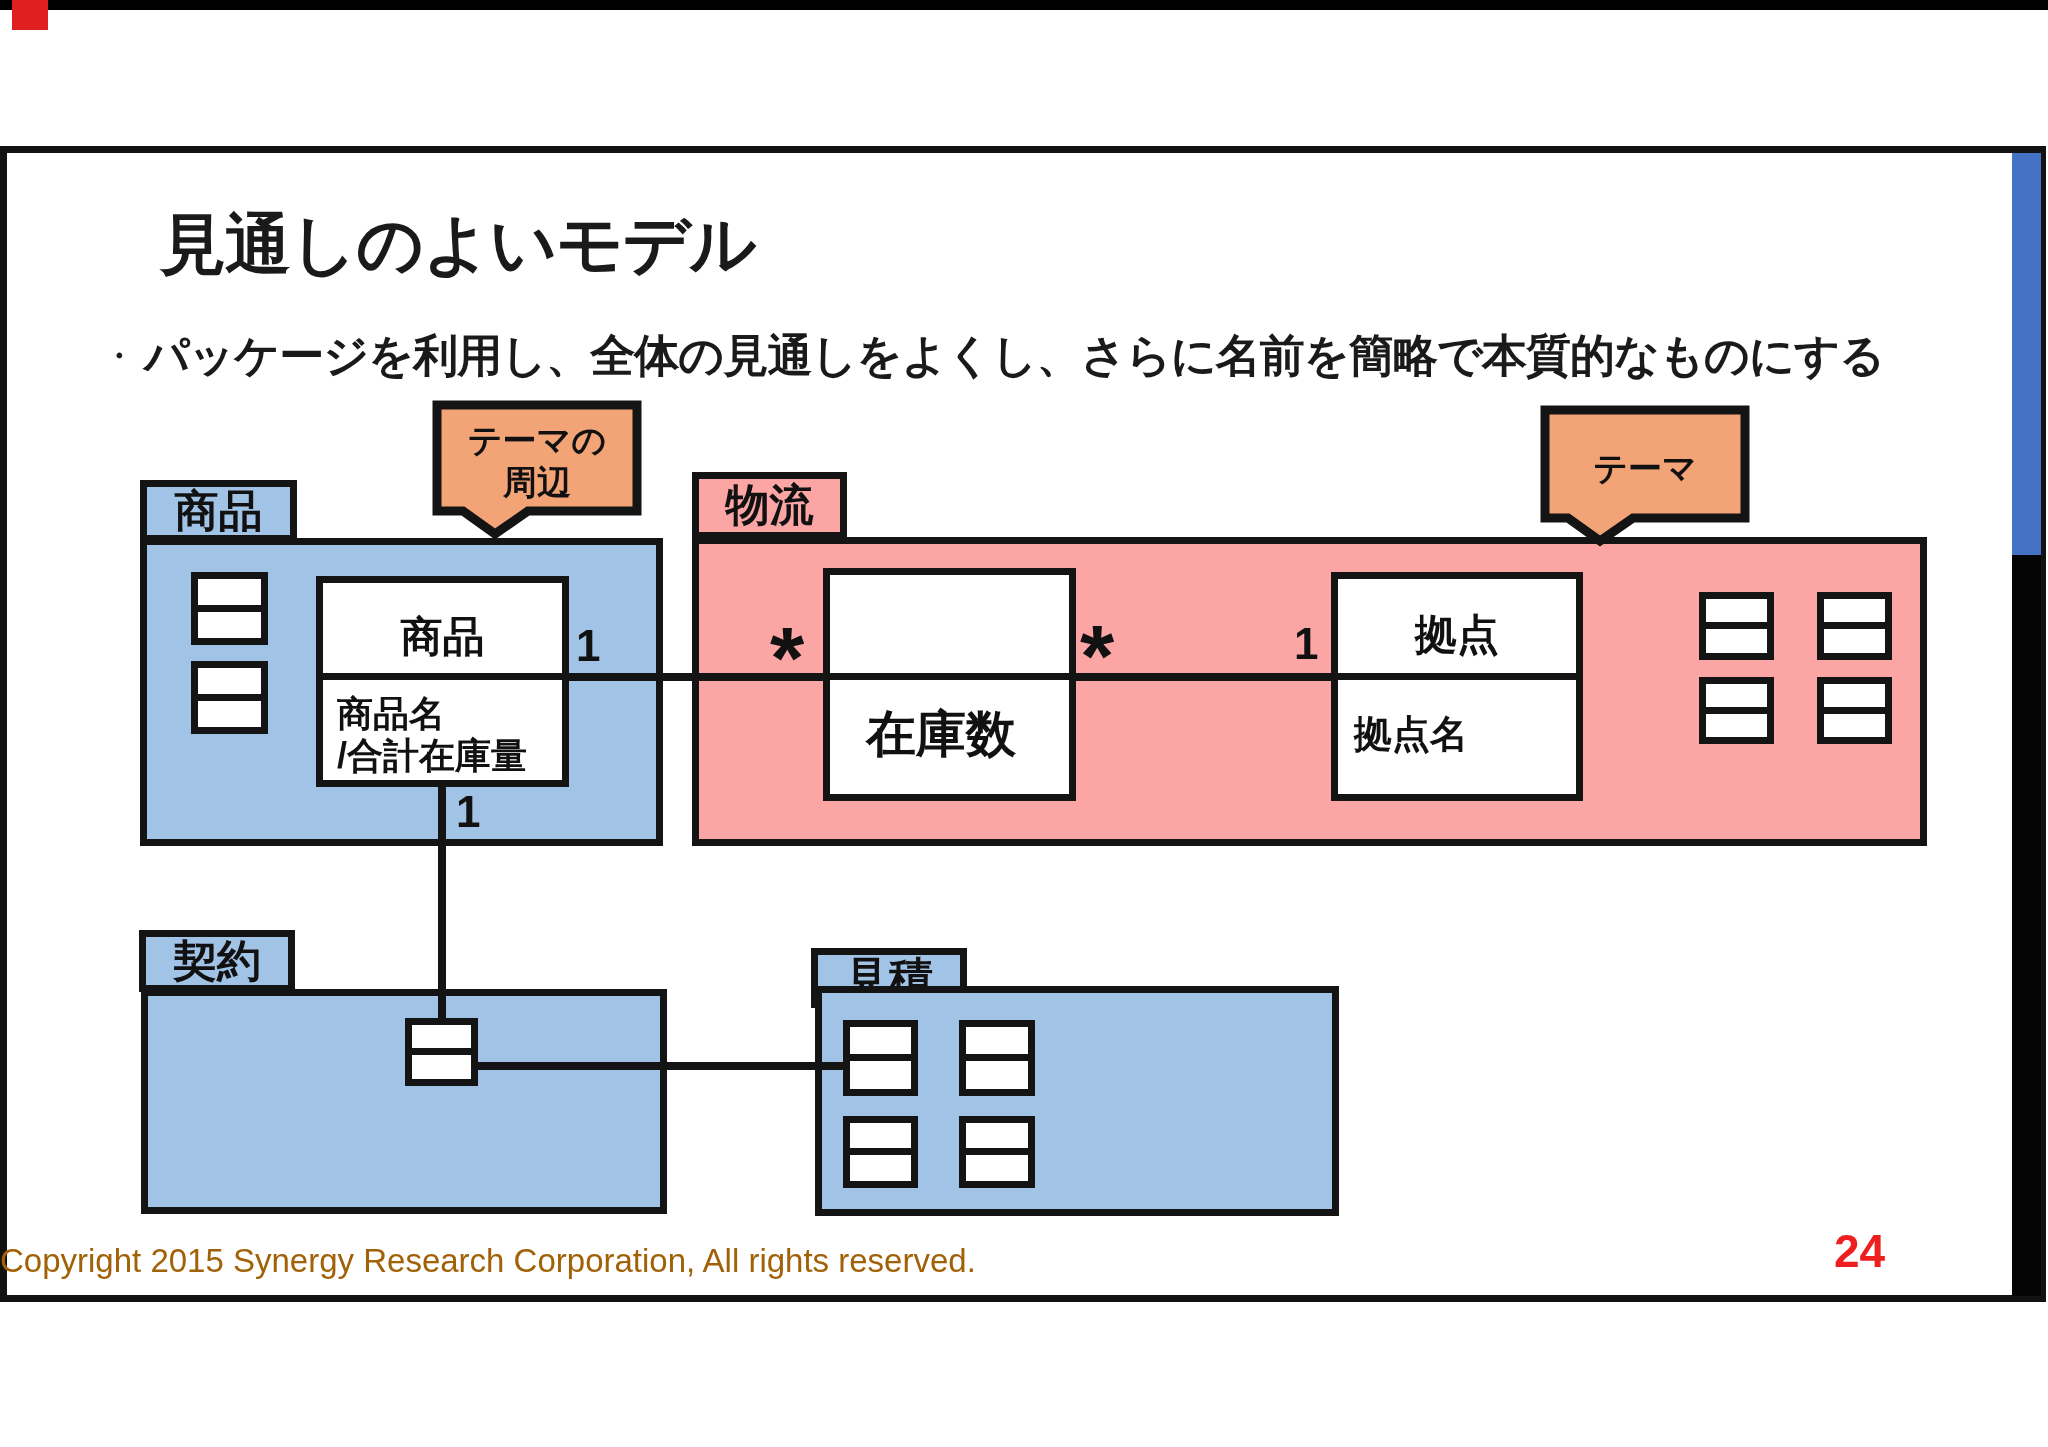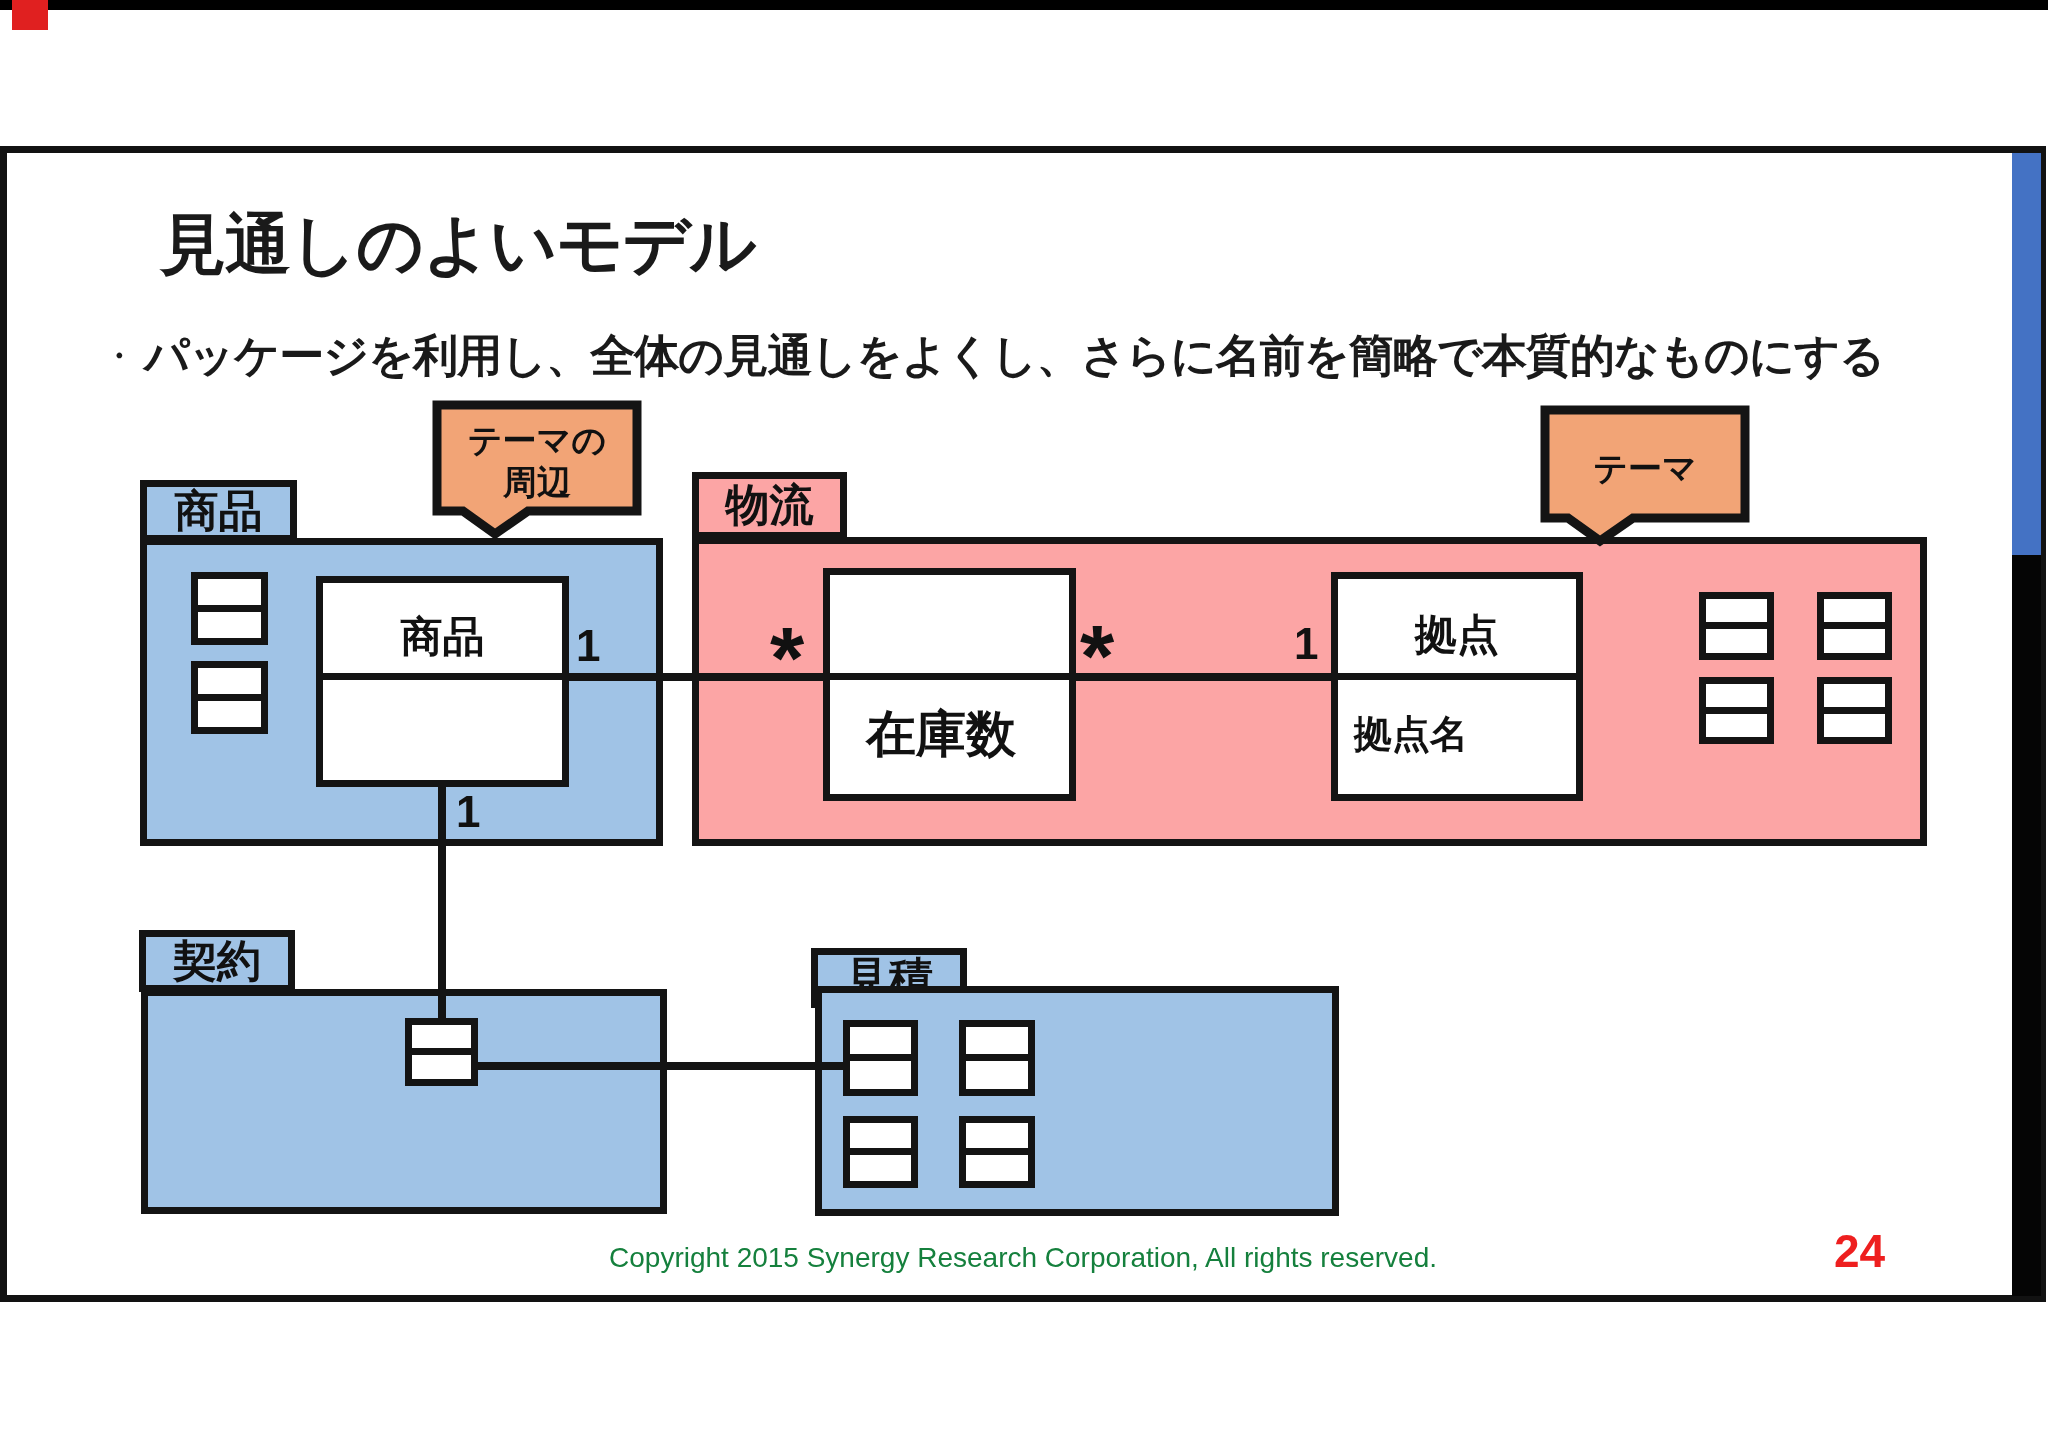--- a/index.html
+++ b/index.html
@@ -94,21 +94,21 @@
   .callout-svg { position:absolute; overflow:visible; }
   .callout-shape { fill:#f2a476; stroke:#141414; stroke-width:9; stroke-linejoin:miter; }
   .callout-text { position:absolute; text-align:center; font-size:34px; font-weight:900; color:#111; white-space:nowrap; }
   #callout-periphery-svg { left:433px; top:401px; width:208px; height:145px; }
   #callout-periphery-line1 { left:447px; top:418px; width:180px; }
   #callout-periphery-line2 { left:447px; top:460px; width:180px; }
   #callout-theme-svg { left:1541px; top:406px; width:208px; height:145px; }
   #callout-theme-line1 { left:1555px; top:446px; width:180px; }
 
   
-  #slide-footer { left:0; top:1242px; width:2046px; text-align:center; font-size:28px; font-weight:500; color:#15803d; letter-spacing:0px; }
+  #slide-footer { left:0; top:1242px; width:2046px; font-size:33px; font-weight:500; color:#a16207; letter-spacing:0px; }
   #page-number { left:1834px; top:1224px; font-size:46px; font-weight:800; color:#ee1f1f; }
 </style>
 </head>
 <body>
 
 <div class="abs" id="top-bar"></div>
 <div class="abs" id="record-badge"></div>
 
 <div class="abs" id="slide-frame"></div>
 <div class="abs" id="accent-bar-blue"></div>
@@ -141,20 +141,24 @@
 <div class="abs pkg-body pkg-blue" id="pkg-estimate-body"></div>
 
 <div class="abs assoc" id="line-product-stock"></div>
 <div class="abs assoc" id="line-stock-base"></div>
 <div class="abs assoc" id="line-product-contract"></div>
 <div class="abs assoc" id="line-contract-estimate"></div>
 
 <div class="abs uml-class" id="cls-product">
   <div class="cls-name">商品</div>
   <div class="cls-divider"></div>
+  <div class="cls-attrs">
+    <div>商品名</div>
+    <div>/合計在庫量</div>
+  </div>
 </div>
 
 <div class="abs uml-class" id="cls-stock">
   <div class="cls-divider"></div>
   <div class="cls-attrs">在庫数</div>
 </div>
 
 <div class="abs uml-class" id="cls-base">
   <div class="cls-name">拠点</div>
   <div class="cls-divider"></div>

